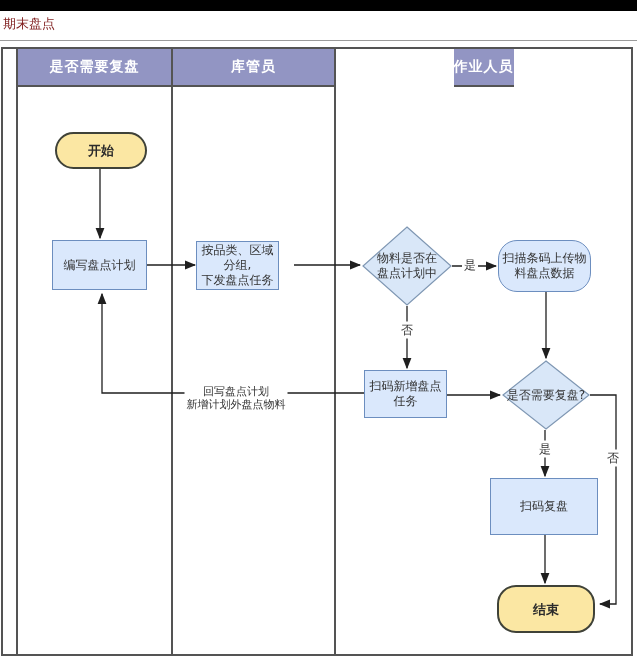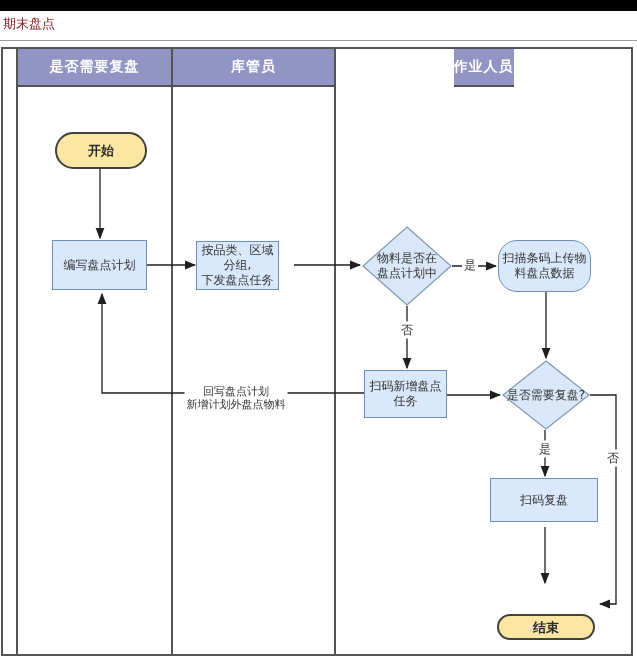--- a/index.html
+++ b/index.html
@@ -48,22 +48,22 @@
   .diamond .d-label{position:relative;z-index:1;white-space:pre-line;}
   .nowrap .d-label{white-space:nowrap;}
 
   .n-start{left:55px;top:132px;width:92px;height:37px;}
   .n-write-plan{left:52px;top:240px;width:95px;height:50px;}
   .n-dispatch{left:196px;top:241px;width:83px;height:49px;}
   .n-d1{left:362px;top:226px;width:90px;height:80px;}
   .n-scan-upload{left:498px;top:240px;width:93px;height:52px;border-radius:19px;}
   .n-scan-add{left:364px;top:370px;width:83px;height:48px;}
   .n-d2{left:502px;top:360px;width:88px;height:70px;}
-  .n-scan-recheck{left:490px;top:478px;width:108px;height:44px;}
-  .n-end{left:497px;top:585px;width:98px;height:26px;margin-top:29px;}
+  .n-scan-recheck{left:490px;top:478px;width:108px;height:57px;}
+  .n-end{left:497px;top:585px;width:98px;height:48px;}
 
   .edge-label{position:absolute;z-index:3;transform:translate(-50%,-50%);
         background:#fff;color:var(--text);font-size:12px;padding:0 2px;text-align:center;
         white-space:pre-line;}
   .el-yes1{left:470px;top:265px;}
   .el-no1{left:407px;top:330px;}
   .el-yes2{left:545px;top:449px;}
   .el-no2{left:613px;top:458px;}
   .el-writeback{left:236px;top:398px;font-size:11px;line-height:13px;}
 </style>

